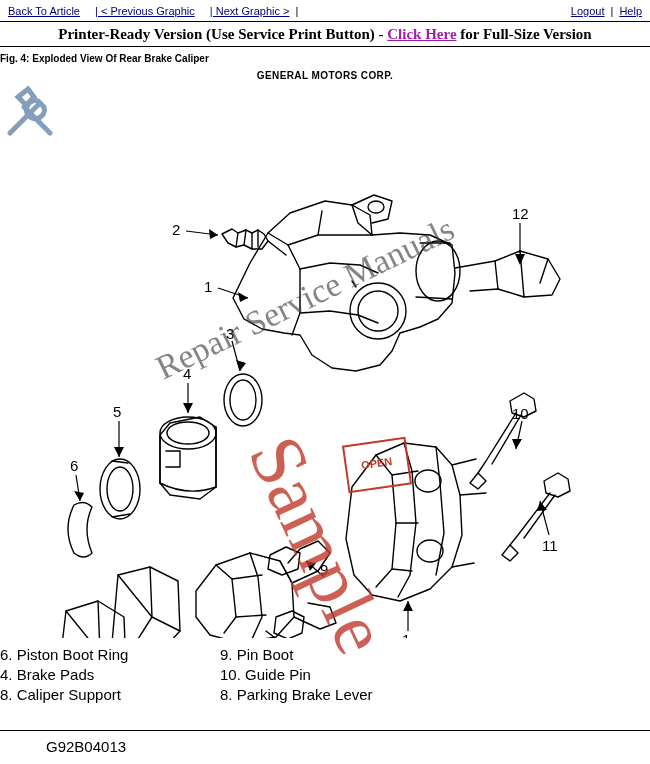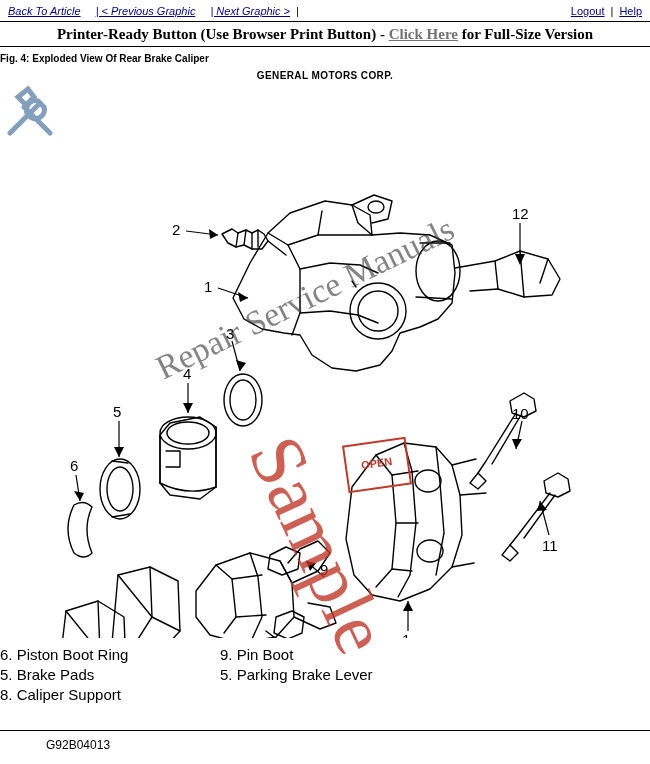--- a/index.html
+++ b/index.html
@@ -23,21 +23,20 @@
     display: flex;
     align-items: center;
     padding: 0 8px;
     font-family: "Liberation Sans", sans-serif;
     font-size: 11px;
     box-sizing: border-box;
   }
   .topnav .left {
     display: flex;
     align-items: flex-end;
-    font-style: italic;
   }
   .topnav .right {
     margin-left: auto;
     display: flex;
     align-items: center;
     padding-left: 23px;
   }
   .navlink {
     color: #00007f;
     text-decoration: underline;
@@ -52,21 +51,21 @@
   
   .printerbar {
     text-align: center;
     font-family: "Liberation Serif", serif;
     font-size: 15px;
     font-weight: bold;
     padding: 4px 0 3px 0;
     border-bottom: 1px solid #000;
   }
   .printerbar .hl {
-    color: #737373;
+    color: #a21caf;
     text-decoration: underline;
     cursor: pointer;
   }
   .figtitle {
     text-align: left;
     font-family: "Liberation Sans", sans-serif;
     font-size: 10px;
     font-weight: bold;
     padding-top: 6px;
   }
@@ -167,21 +166,21 @@
   .legend .col2 { width: 215px; }
   .legend .col3 { width: 225px; padding-left: 5px; }
   .legend .col3 .item { padding-left: 0; }
   .legend .item { white-space: nowrap; }
 
   .figcode {
     position: absolute;
     left: 46px;
     top: 738px;
     font-family: "Liberation Sans", sans-serif;
-    font-size: 12px;
+    font-size: 15px;
   }
   .bottomline {
     position: absolute;
     left: 0;
     top: 730px;
     width: 650px;
     border-top: 1px solid #000;
   }
 </style>
 </head>
@@ -197,21 +196,21 @@
     <span class="sep">|</span>
   </div>
   <div class="right">
     <span class="navlink">Logout</span>
     <span class="sep">|</span>
     <span class="navlink">Help</span>
   </div>
 </div>
 
 <div class="printerbar">
-  <span>Printer-Ready Button (Use Browser Print Button) - </span><span class="hl">Click Here</span><span> for Full-Size Version</span>
+  <span>Printer-Ready Version (Use Service Print Button) - </span><span class="hl">Click Here</span><span> for Full-Size Version</span>
 </div>
 <div class="figtitle">Fig. 4: Exploded View Of Rear Brake Caliper</div>
 <div class="corp">GENERAL MOTORS CORP.</div>
 
 <div class="figure">
 
   <svg width="650" height="555" viewBox="0 0 650 555">
     <g fill="none" stroke="#000" stroke-width="1.4" stroke-linejoin="round" stroke-linecap="round">
 
       <path d="M233 215 L250 180 L268 150 L290 130 L325 118 L352 122 L370 132 L372 152
@@ -364,23 +363,24 @@
       <path d="M38 18 a9 9 0 1 0 6 6 z"></path>
       <path d="M50 50 L24 24"></path>
       <path d="M18 14 l10 -8 l6 8 l-8 8 z"></path>
     </g>
   </svg>
 </div>
 
 <div class="legend">
   <div class="col col2">
     <div class="item">6. Piston Boot Ring</div>
-    <div class="item">5. Brake Pads</div>
+    <div class="item">4. Brake Pads</div>
     <div class="item">8. Caliper Support</div>
   </div>
   <div class="col col3">
     <div class="item">9. Pin Boot</div>
-    <div class="item">5. Parking Brake Lever</div>
+    <div class="item">10. Guide Pin</div>
+    <div class="item">8. Parking Brake Lever</div>
   </div>
 </div>
 
 <div class="bottomline"></div>
 <div class="figcode">G92B04013</div>
 
 </body></html>

